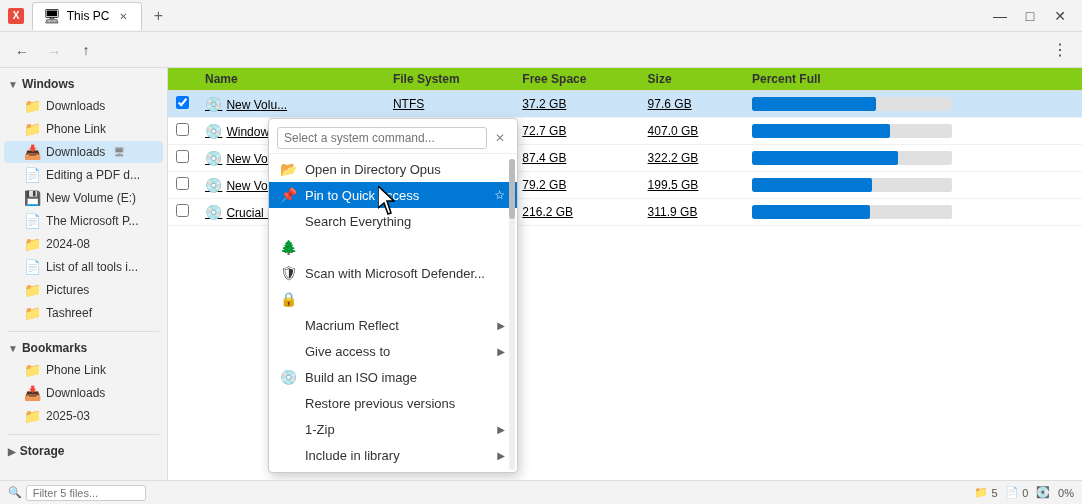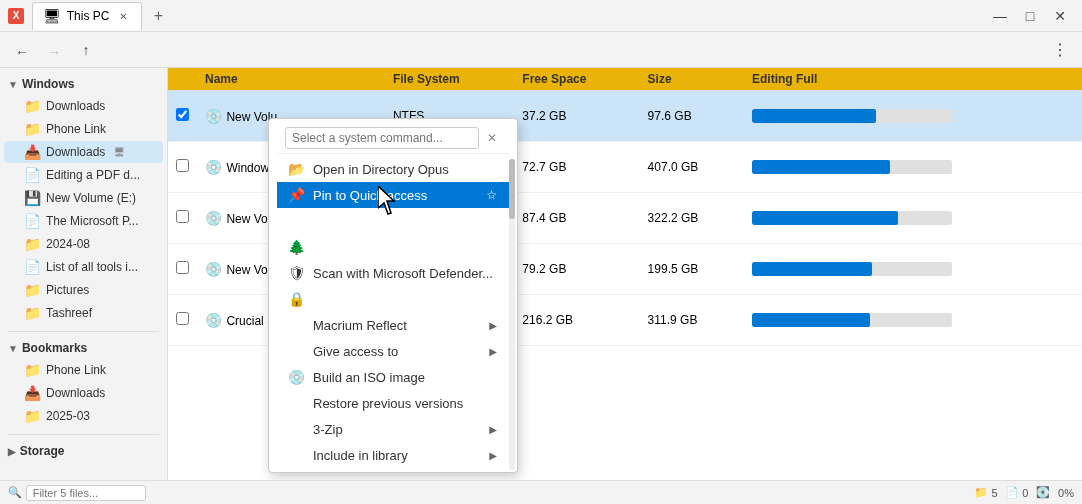--- a/index.html
+++ b/index.html
@@ -133,29 +133,30 @@
       width: 100%;
       border-collapse: collapse;
     }
     .file-table th {
       text-align: left;
       padding: 4px 8px;
       border-bottom: 1px solid #ddd;
       font-weight: 600;
       font-size: 12px;
       color: #333;
-      background: #eab308;
+      background: #84cc16;
       position: sticky; top: 0;
       white-space: nowrap;
     }
     .file-table td {
-      padding: 17px 8px;
+      padding: 5px 8px;
       font-size: 12px;
       border-bottom: 1px solid #f0f0f0;
       white-space: nowrap;
+      text-decoration: underline;
     }
     .file-table tr.selected td { background: #cce4f7; }
     .file-row-icon { font-size: 14px; margin-right: 4px; }
     .checkbox-col { width: 24px; }
     .progress-bar-container {
       background: #e0e0e0;
       border-radius: 2px;
       height: 14px;
       width: 200px;
       overflow: hidden;
@@ -195,21 +196,21 @@
     }
     .context-menu {
       position: absolute;
       top: 50px;
       left: 268px;
       width: 250px;
       background: white;
       border: 1px solid #ccc;
       border-radius: 4px;
       box-shadow: 2px 4px 12px rgba(0,0,0,0.2);
-      padding: 4px 8px;
+      padding: 4px 0;
       z-index: 1000;
     }
     .search-bar-menu {
       display: flex; align-items: center; gap: 4px;
       padding: 4px 8px;
       border-bottom: 1px solid #eee;
       margin-bottom: 2px;
     }
     .search-bar-menu input {
       flex: 1; border: 1px solid #ccc; border-radius: 3px;
@@ -369,21 +370,21 @@
   <div class="file-area">
     <table class="file-table">
       <thead>
         <tr>
           <th class="checkbox-col"></th>
           <th>Name</th>
           <th></th>
           <th>File System</th>
           <th>Free Space</th>
           <th>Size</th>
-          <th>Editing Full</th>
+          <th>Percent Full</th>
         </tr>
       </thead>
       <tbody id="file-table-body">
       <tr class="selected">
     <td><input type="checkbox" checked="" style=""></td>
     <td><span class="file-row-icon">💿</span>New Volu...</td>
     <td></td>
     <td>NTFS</td>
     <td>37.2 GB</td>
     <td>97.6 GB</td>
@@ -459,20 +460,21 @@
       <span class="menu-item-icon">📂</span>
       <span class="menu-item-text">Open in Directory Opus</span>
     </div>
     <div class="menu-item highlighted">
       <span class="menu-item-icon">📌</span>
       <span class="menu-item-text">Pin to Quick access</span>
       <span class="menu-star">☆</span>
     </div>
     <div class="menu-item">
       <span class="menu-item-icon"></span>
+      <span class="menu-item-text">Search Everything</span>
     </div>
     <div class="menu-item">
       <span class="menu-item-icon" style="color:#2e7d32;">🌲</span>
     </div>
     <div class="menu-item">
       <span class="menu-item-icon">🛡</span>
       <span class="menu-item-text">Scan with Microsoft Defender...</span>
     </div>
     <div class="menu-item">
       <span class="menu-item-icon">🔒</span>
@@ -490,21 +492,21 @@
     <div class="menu-item">
       <span class="menu-item-icon">💿</span>
       <span class="menu-item-text">Build an ISO image</span>
     </div>
     <div class="menu-item">
       <span class="menu-item-icon"></span>
       <span class="menu-item-text">Restore previous versions</span>
     </div>
     <div class="menu-item">
       <span class="menu-item-icon"></span>
-      <span class="menu-item-text">3-Zip</span>
+      <span class="menu-item-text">1-Zip</span>
       <span class="menu-arrow">▶</span>
     </div>
     <div class="menu-item">
       <span class="menu-item-icon"></span>
       <span class="menu-item-text">Include in library</span>
       <span class="menu-arrow">▶</span>
     </div>
 
     <div class="context-menu-scroll">
       <div class="context-menu-scroll-thumb"></div>

